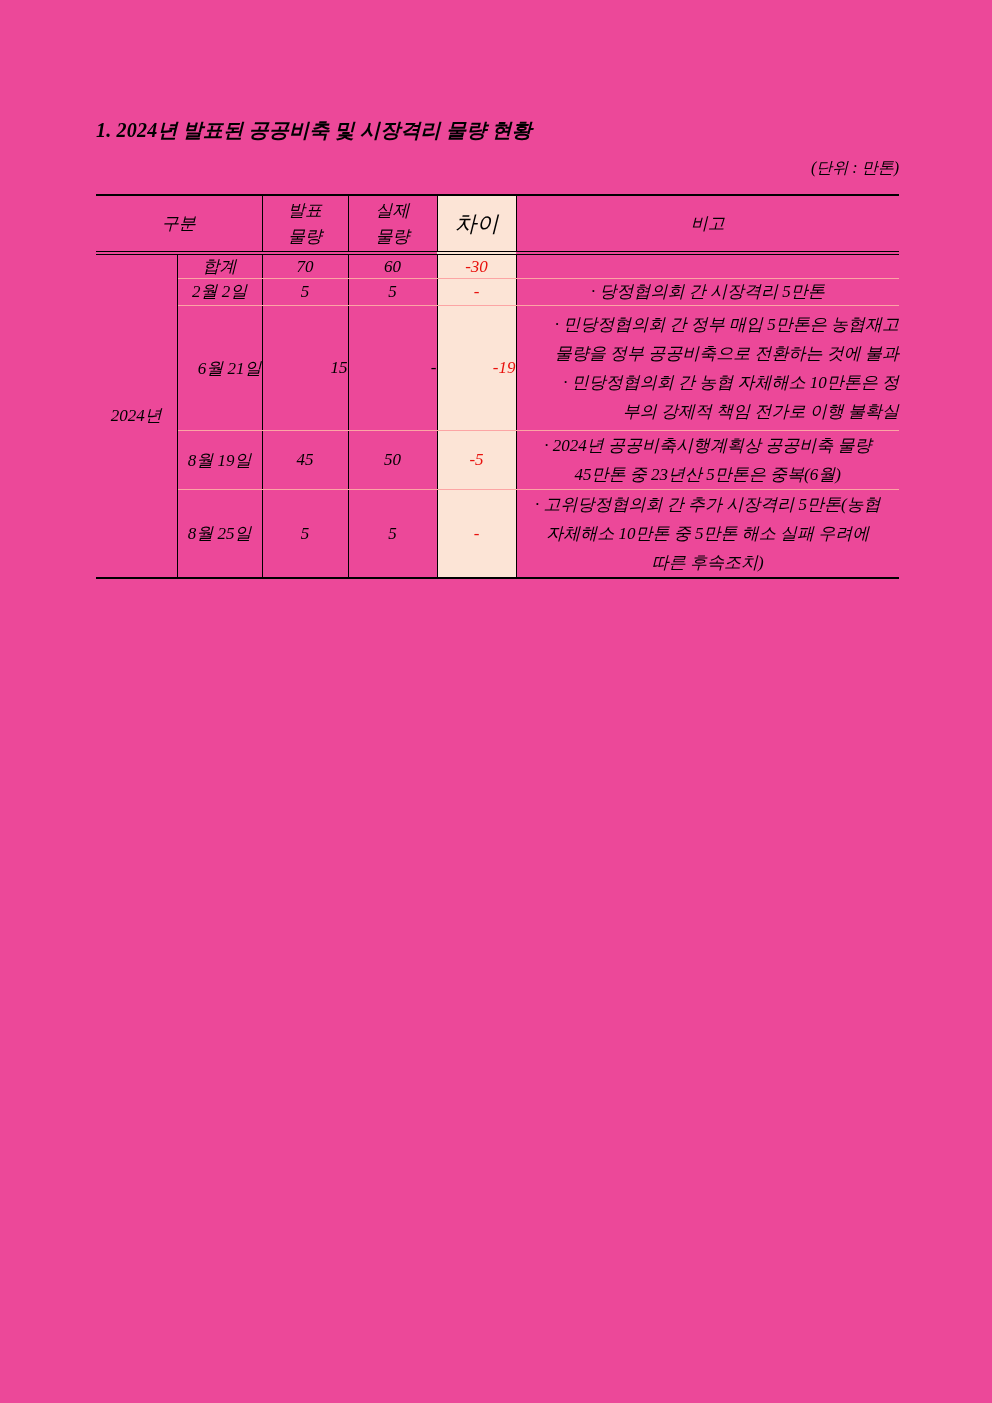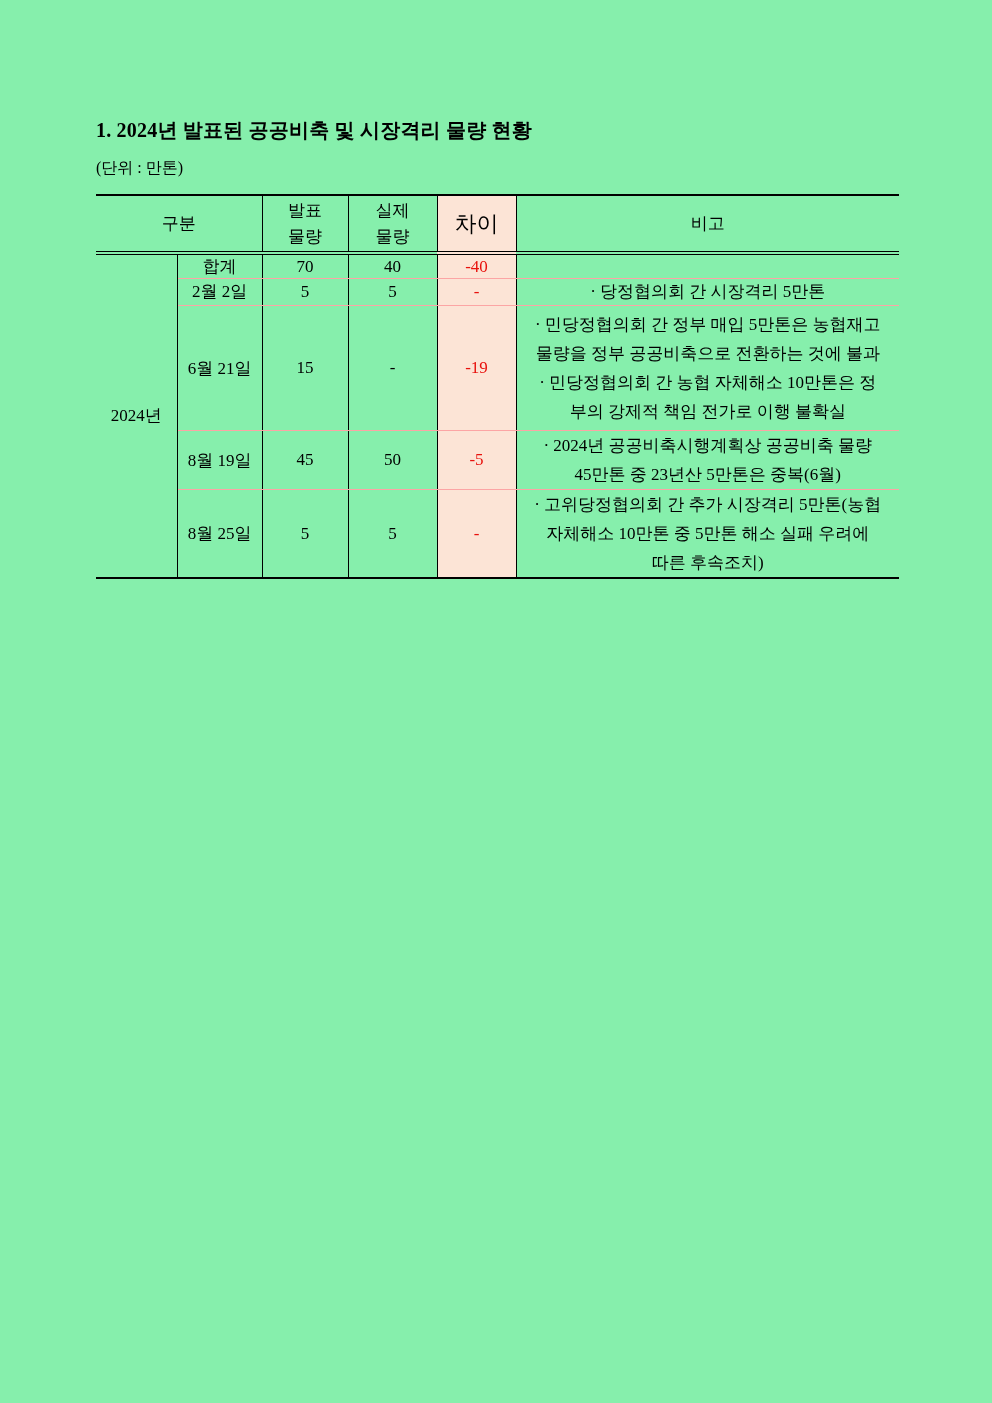--- a/index.html
+++ b/index.html
@@ -4,40 +4,42 @@
 <style>
   html, body {
     margin: 0;
     padding: 0;
     background: #ffffff;
   }
   .page {
     position: relative;
     width: 992px;
     height: 1403px;
-    background: #86efac;
+    background: #ec4899;
     font-family: "Liberation Serif", "DejaVu Serif", serif;
     color: #000000;
     overflow: hidden;
+    font-style: italic;
   }
   .content {
     position: absolute;
     left: 96px;
     top: 117px;
     width: 803px;
   }
   .doc-title {
     margin: 0;
     font-size: 20px;
     font-weight: bold;
     letter-spacing: 0.2px;
     white-space: nowrap;
   }
   .unit-note {
     margin-top: 14px;
+    text-align: right;
     font-size: 16px;
   }
   table.volume-table {
     margin-top: 15px;
     width: 803px;
     table-layout: fixed;
     border-collapse: collapse;
     border-top: 2px solid #000;
     border-bottom: 2px solid #000;
     font-size: 17px;
@@ -60,21 +62,21 @@
     height: 55px;
     border-bottom: 4px double #000;
     line-height: 26px;
   }
   .two-line { white-space: pre-line; margin-top: 31px; }
 
   
   .volume-table tbody td { border-top: 1px solid #000; border-bottom: 1px solid #fca5a5; }
   tr.r-total  td { height: 23px; line-height: 20px; }
   tr.r-feb    td { height: 26px; line-height: 22px; text-align: center; }
-  tr.r-jun    td { height: 124px; }
+  tr.r-jun    td { height: 124px; text-align: right; }
   tr.r-aug19  td { height: 56px; }
   tr.r-aug25  td { height: 86px; }
 
   .year-cell { border-bottom: none; }
 
   .diff-col  { background: #FCE4D6; }
   .diff-head {
     font-family: "Liberation Sans", "DejaVu Sans", sans-serif;
     font-weight: bold;
     font-size: 22px;
@@ -117,22 +119,22 @@
 물량</th>
           <th class="diff-col diff-head">차이</th>
           <th class="no-right">비고</th>
         </tr>
       </thead>
       <tbody>
         <tr class="r-total">
           <td rowspan="5" class="no-left year-cell">2024년</td>
           <td>합계</td>
           <td>70</td>
-          <td>40</td>
-          <td class="diff-col diff-val">-40</td>
+          <td>60</td>
+          <td class="diff-col diff-val">-30</td>
           <td class="no-right remark"></td>
         </tr>
         <tr class="r-feb">
           <td>2월 2일</td>
           <td>5</td>
           <td>5</td>
           <td class="diff-col diff-val">-</td>
           <td class="no-right remark">· 당정협의회 간 시장격리 5만톤</td>
         </tr>
         <tr class="r-jun">

